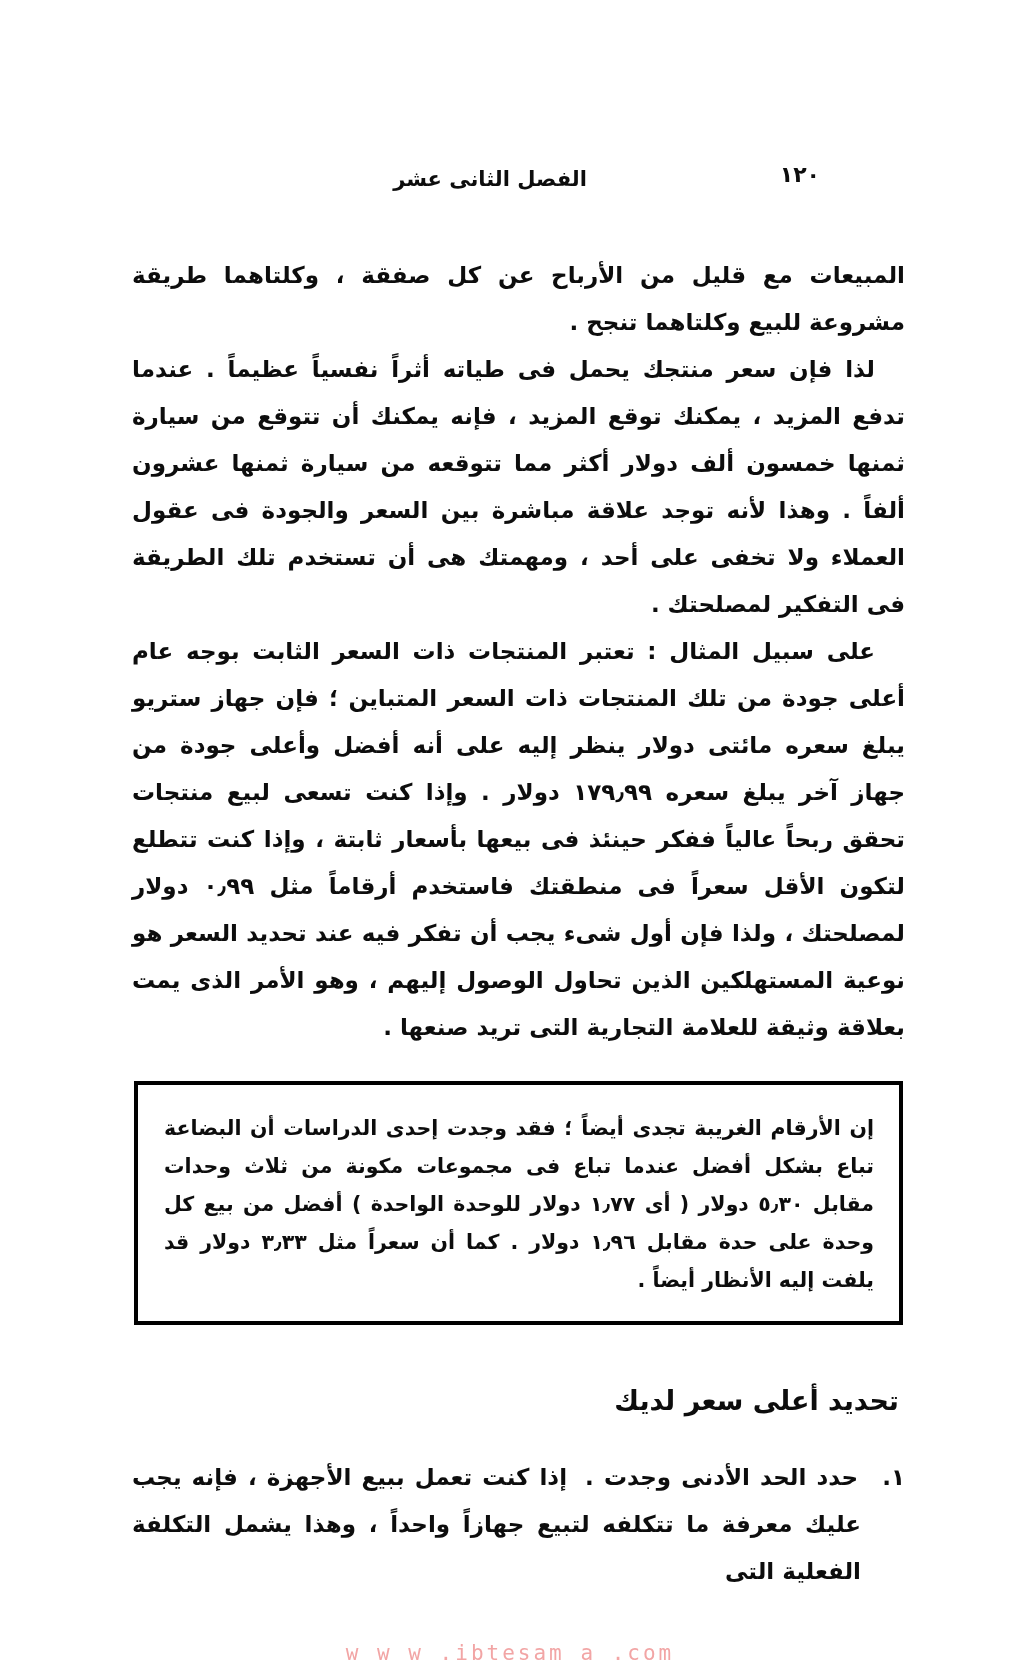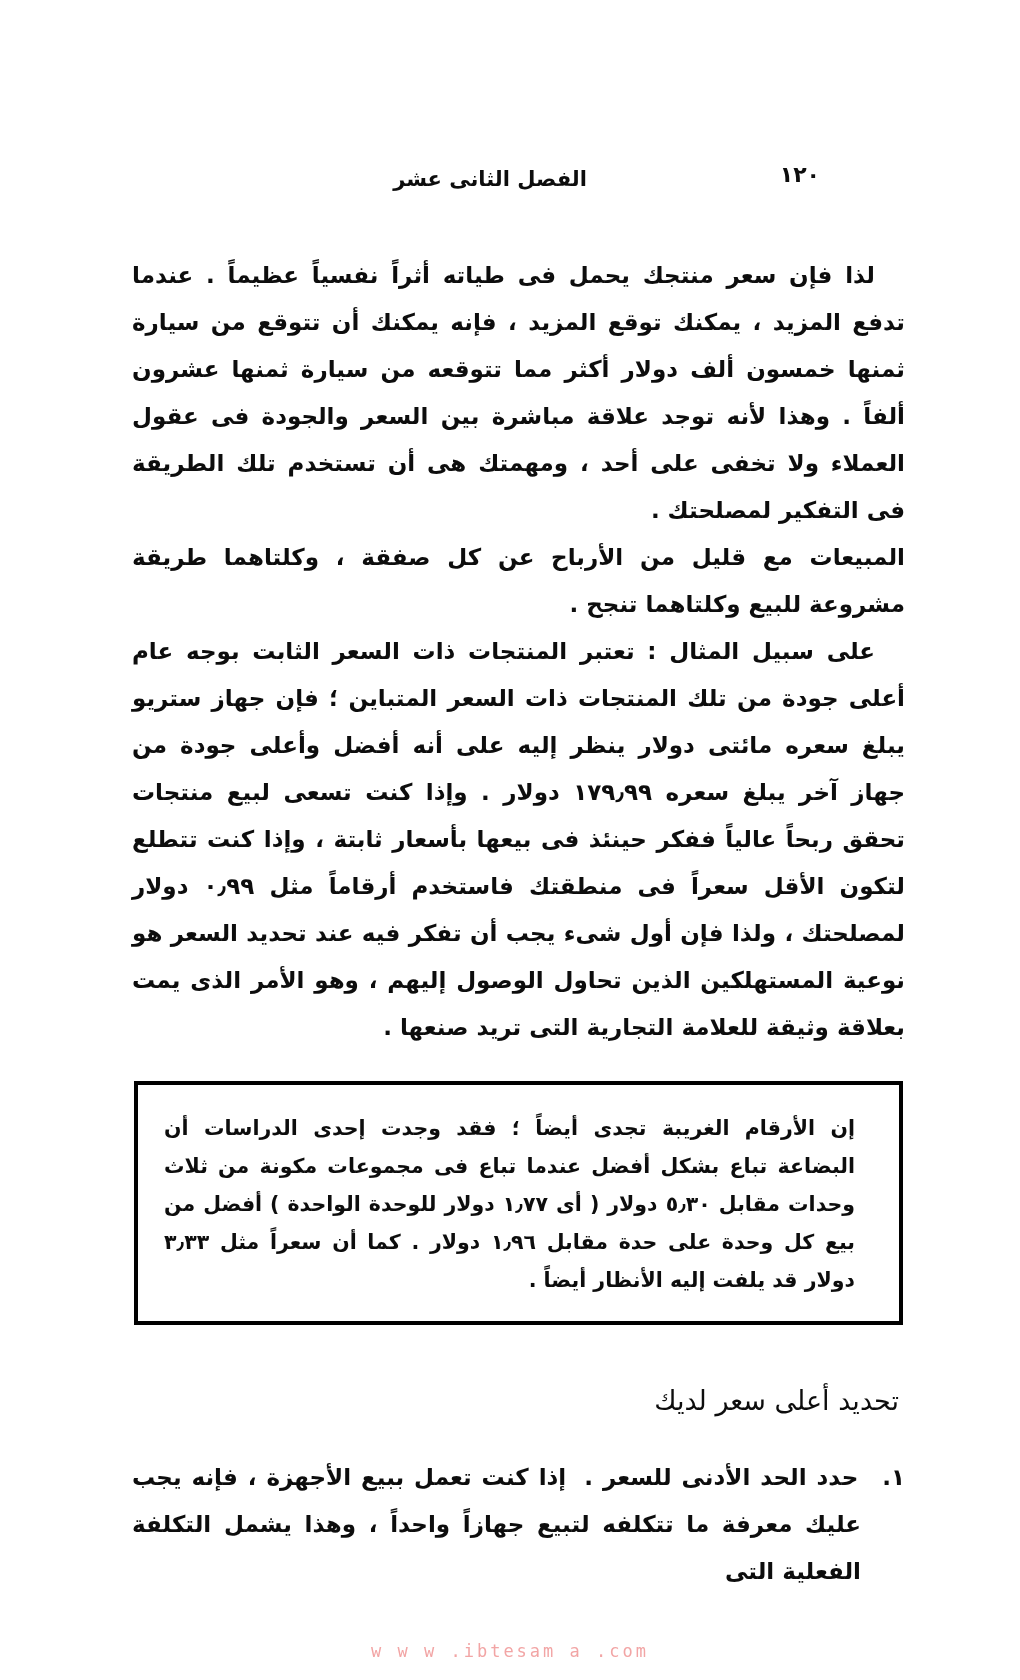--- a/index.html
+++ b/index.html
@@ -39,86 +39,86 @@
     margin: 0;
     font-size: 23px;
     font-weight: bold;
     line-height: 47px;
     text-align: justify;
   }
   p.para.indent { text-indent: 30px; }
   .callout {
     margin: 30px 2px 0 2px;
     border: 4px solid #000;
-    padding: 24px 44px 22px 26px;
+    padding: 24px 25px 22px 26px;
     background: #fff;
   }
   .callout-text {
     margin: 0;
     font-size: 20.5px;
     font-weight: bold;
     line-height: 38px;
     text-align: justify;
   }
   .section-heading {
     margin: 60px 6px 38px 0;
     font-size: 27px;
-    font-weight: normal;
+    font-weight: bold;
     letter-spacing: -0.5px;
   }
   .list-item {
     margin-top: 2px;
     font-size: 23px;
     font-weight: bold;
     line-height: 47px;
     text-align: justify;
     padding-right: 44px;
     text-indent: -44px;
   }
   .list-number { margin-left: 14px; }
   .list-lead   { margin-left: 8px; }
   
   .watermark {
     position: absolute; top: 1641px; left: 0; right: 0;
     text-align: center;
     direction: ltr;
     font-family: "DejaVu Sans Mono", monospace;
-    font-size: 17px;
+    font-size: 21px;
     letter-spacing: 3px;
     color: #f2a5a5;
   }
 </style>
 </head>
 <body>
 
 <div class="page">
 
   <div class="page-header">
     <div class="chapter-title">الفصل الثانى عشر</div>
     <div class="page-number">١٢٠</div>
   </div>
 
   <div class="content">
 
+    <p class="para">المبيعات مع قليل من الأرباح عن كل صفقة ، وكلتاهما طريقة مشروعة للبيع وكلتاهما تنجح .</p>
+
     <p class="para indent">لذا فإن سعر منتجك يحمل فى طياته أثراً نفسياً عظيماً . عندما تدفع المزيد ، يمكنك توقع المزيد ، فإنه يمكنك أن تتوقع من سيارة ثمنها خمسون ألف دولار أكثر مما تتوقعه من سيارة ثمنها عشرون ألفاً . وهذا لأنه توجد علاقة مباشرة بين السعر والجودة فى عقول العملاء ولا تخفى على أحد ، ومهمتك هى أن تستخدم تلك الطريقة فى التفكير لمصلحتك .</p>
-
-    <p class="para">المبيعات مع قليل من الأرباح عن كل صفقة ، وكلتاهما طريقة مشروعة للبيع وكلتاهما تنجح .</p>
 
     <p class="para indent">على سبيل المثال : تعتبر المنتجات ذات السعر الثابت بوجه عام أعلى جودة من تلك المنتجات ذات السعر المتباين ؛ فإن جهاز ستريو يبلغ سعره مائتى دولار ينظر إليه على أنه أفضل وأعلى جودة من جهاز آخر يبلغ سعره ١٧٩٫٩٩ دولار . وإذا كنت تسعى لبيع منتجات تحقق ربحاً عالياً ففكر حينئذ فى بيعها بأسعار ثابتة ، وإذا كنت تتطلع لتكون الأقل سعراً فى منطقتك فاستخدم أرقاماً مثل ٠٫٩٩ دولار لمصلحتك ، ولذا فإن أول شىء يجب أن تفكر فيه عند تحديد السعر هو نوعية المستهلكين الذين تحاول الوصول إليهم ، وهو الأمر الذى يمت بعلاقة وثيقة للعلامة التجارية التى تريد صنعها .</p>
 
     <div class="callout">
       <p class="callout-text">إن الأرقام الغريبة تجدى أيضاً ؛ فقد وجدت إحدى الدراسات أن البضاعة تباع بشكل أفضل عندما تباع فى مجموعات مكونة من ثلاث وحدات مقابل ٥٫٣٠ دولار ( أى ١٫٧٧ دولار للوحدة الواحدة ) أفضل من بيع كل وحدة على حدة مقابل ١٫٩٦ دولار . كما أن سعراً مثل ٣٫٣٣ دولار قد يلفت إليه الأنظار أيضاً .</p>
     </div>
 
     <h2 class="section-heading">تحديد أعلى سعر لديك</h2>
 
 
     <div class="list-item">
       <span class="list-number">١.</span>
-      <span class="list-lead">حدد الحد الأدنى للسعر .</span>
+      <span class="list-lead">حدد الحد الأدنى وجدت .</span>
       <span class="list-text">إذا كنت تعمل ببيع الأجهزة ، فإنه يجب عليك معرفة ما تتكلفه لتبيع جهازاً واحداً ، وهذا يشمل التكلفة الفعلية التى</span>
     </div>
 
   </div>
 
   <div class="watermark">w w w .ibtesam a .com</div>
 
 </div>
 
 </body></html>

